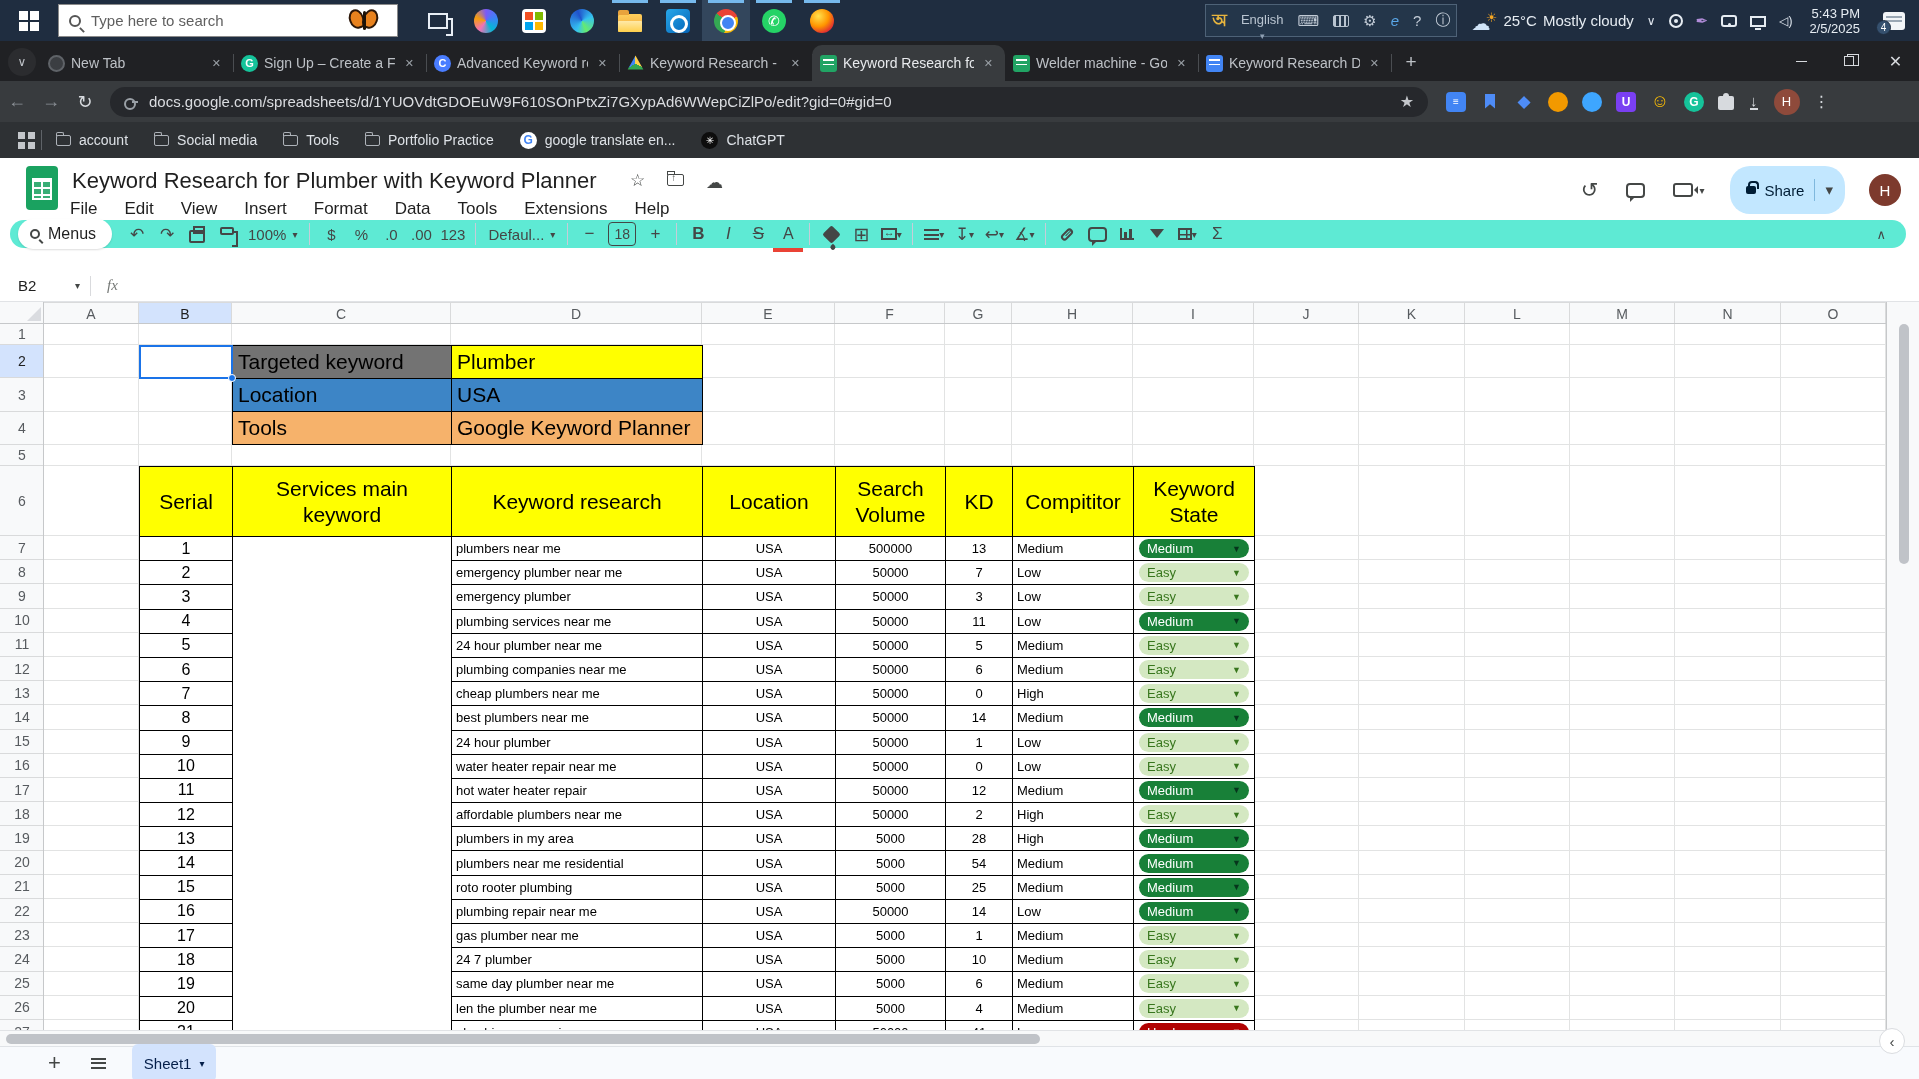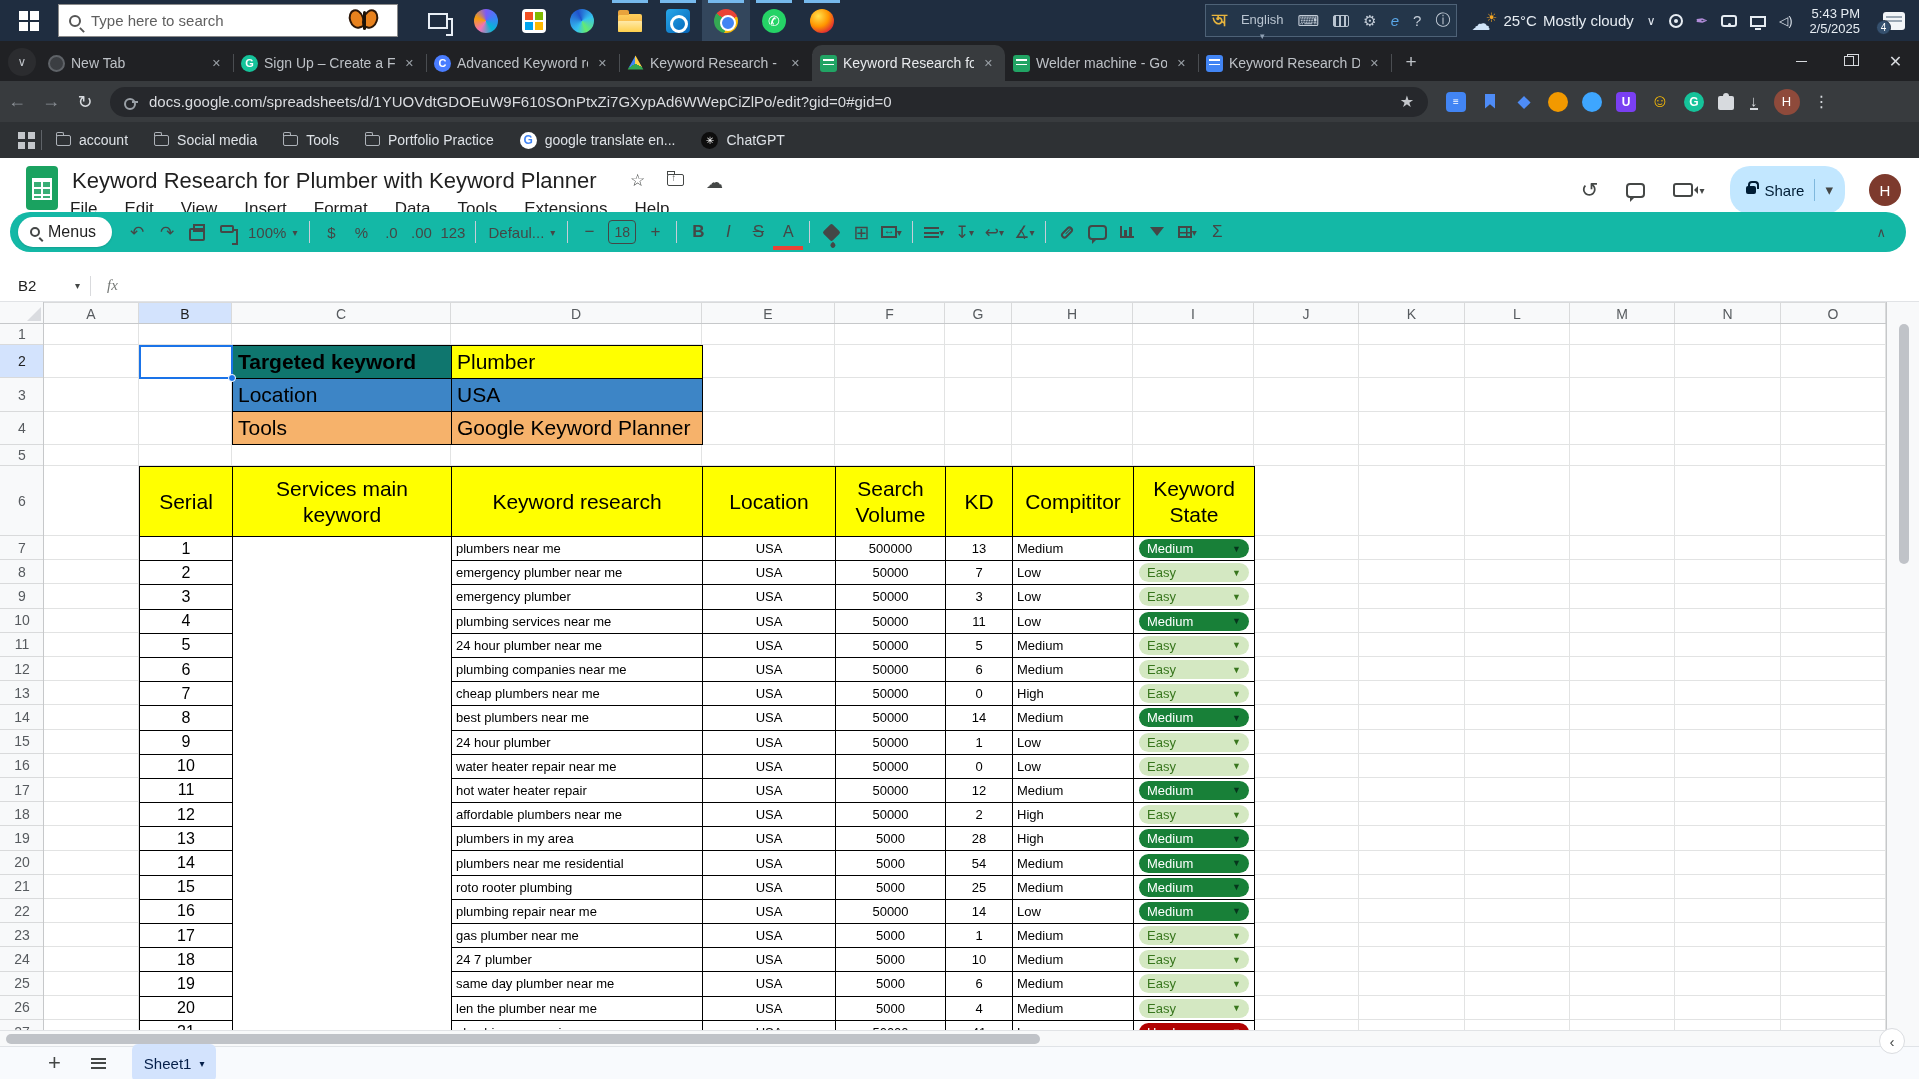--- a/index.html
+++ b/index.html
@@ -147,21 +147,21 @@
   .meet{display:flex;align-items:center;gap:6px;margin-right:26px;color:#444746}
   .cam{width:20px;height:14px;border:2px solid #444746;border-radius:3px;position:relative}
   .cam::after{content:"";position:absolute;right:-7px;top:1px;border:4px solid transparent;border-right-color:#444746}
   .sharebtn{height:48px;background:#c2e7ff;border-radius:20px;display:flex;align-items:center;padding:0 6px 0 16px;color:#001d35;margin-right:24px}
   .lock{width:10px;height:8px;background:#001d35;border-radius:2px;position:relative;margin-right:8px}
   .lock::before{content:"";position:absolute;left:1.5px;top:-5px;width:7px;height:6px;border:2px solid #001d35;border-bottom:none;border-radius:4px 4px 0 0}
   .sharebtn span{font-size:15px;font-weight:500}
   .sharebtn .sdiv{width:1px;height:22px;background:#7fb8dd;margin:0 10px}
   .savatar{width:32px;height:32px;border-radius:50%;background:#7d3a2d;color:#fff;font-size:15px;display:flex;align-items:center;justify-content:center;margin-right:18px}
   
-  .toolbar{left:10px;top:212px;width:1896px;height:40px;background:#14b8a6;border-radius:22px;display:flex;align-items:center;z-index:30;color:#444746}
+  .toolbar{left:10px;top:220px;width:1896px;height:28px;background:#5eead4;border-radius:22px;display:flex;align-items:center;z-index:30;color:#444746}
   .menuspill{height:30px;background:#fff;border-radius:16px;display:flex;align-items:center;padding:0 16px 0 12px;margin-left:8px;box-shadow:0 1px 2px #0002;gap:8px}
   .menuspill span{font-size:16px;color:#1f1f1f}
   .smag{width:10px;height:10px;border:2px solid #444746;border-radius:50%;position:relative}
   .smag::after{content:"";position:absolute;width:2px;height:5px;background:#444746;left:8px;top:8px;transform:rotate(-45deg)}
   .tbtn{min-width:30px;height:30px;display:flex;align-items:center;justify-content:center;font-size:17px;border-radius:6px;padding:0 4px}
   .tsep{width:1px;height:22px;background:#c7cdd8;margin:0 6px}
   .tbtxt{font-size:15px}
   .zoomdd,.fontdd{display:flex;align-items:center;gap:6px;font-size:15px;padding:0 6px}
   .caret{font-size:10px;color:#444746}
   .fsbox{width:28px;height:24px;border:1px solid #444746;border-radius:4px;font-size:14px;display:flex;align-items:center;justify-content:center;margin:0 4px}
@@ -654,21 +654,21 @@
     </div>
   <div class="abs beyond"></div>
 
   <table class="abs infotable" id="infotable">
     <colgroup>
         <col style="width:219px">
         <col style="width:251px">
       </colgroup>
     <tbody>
         <tr>
-          <td style="background: #0f766e; font-weight: bold;">Targeted keyword</td>
+          <td style="background: #737373;">Targeted keyword</td>
           <td style="background: rgb(255, 255, 0);">Plumber</td>
         </tr>
         <tr>
           <td style="background: rgb(61, 133, 198);">Location</td>
           <td style="background: rgb(61, 133, 198);">USA</td>
         </tr>
         <tr>
           <td style="background: rgb(246, 178, 107);">Tools</td>
           <td style="background: rgb(246, 178, 107);">Google Keyword Planner</td>
         </tr>

